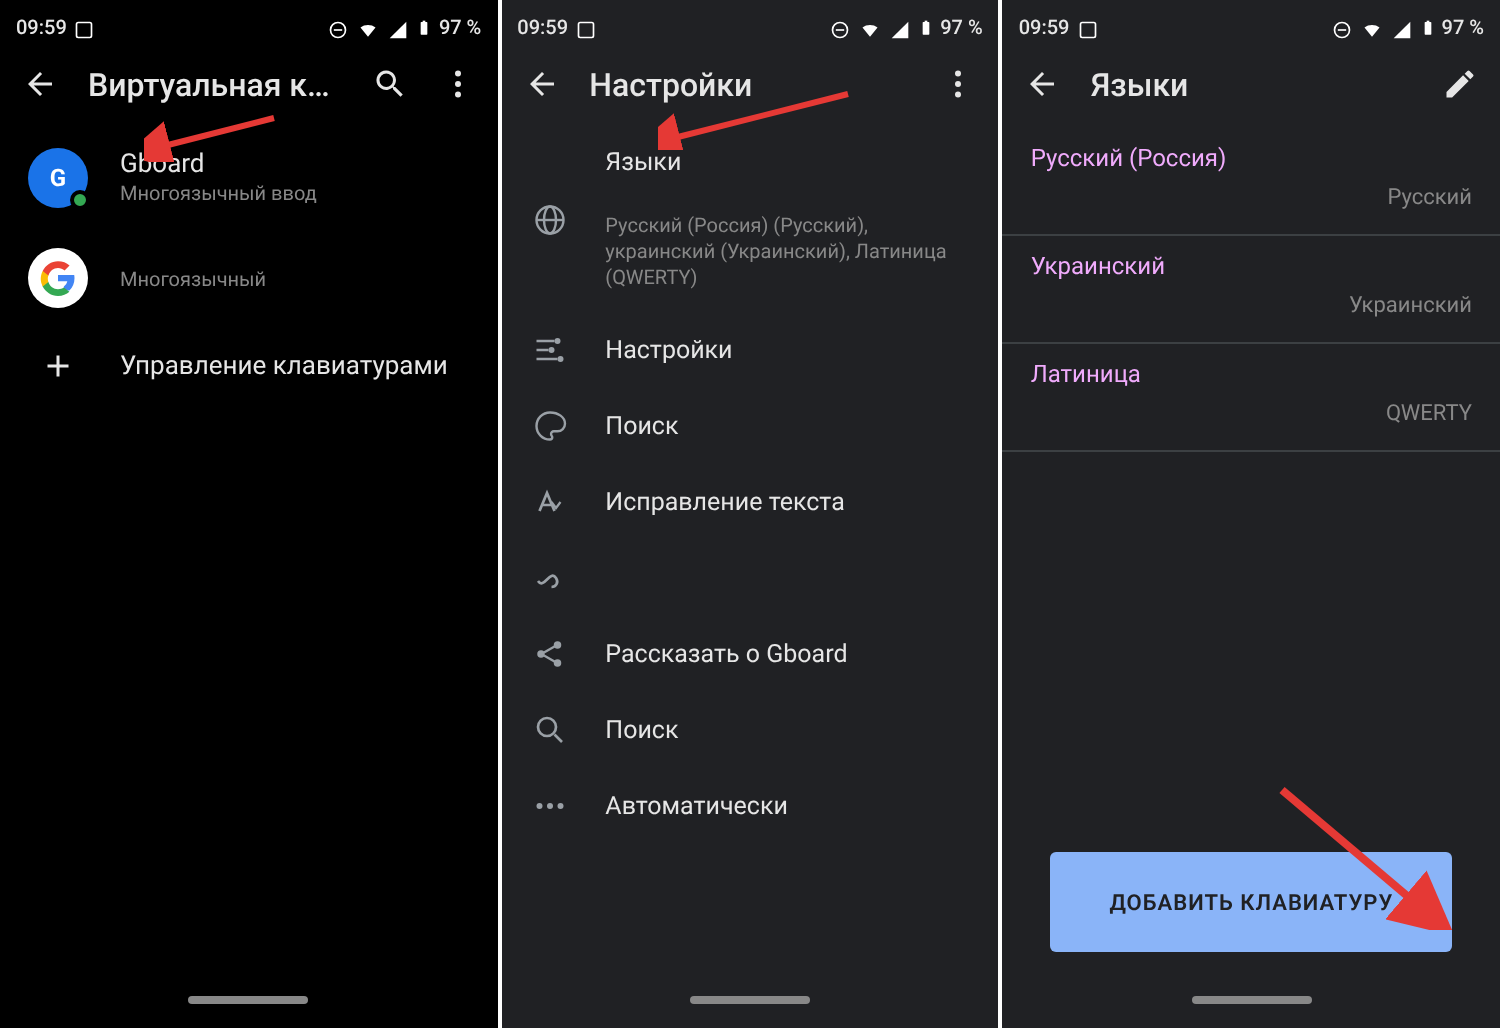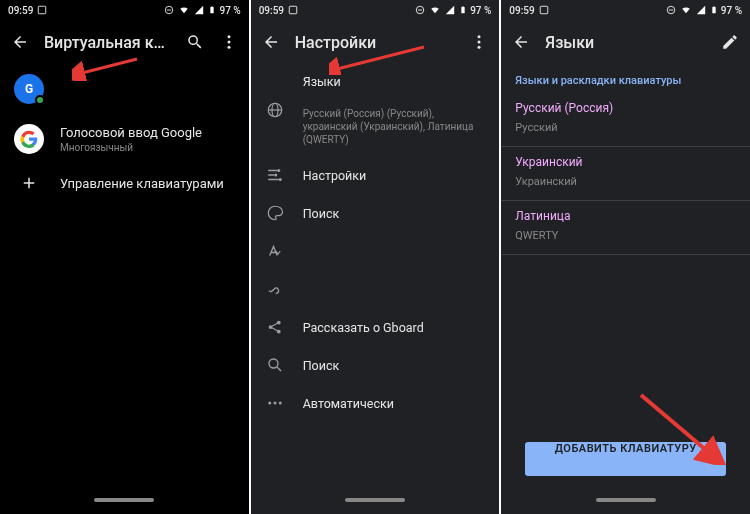--- a/index.html
+++ b/index.html
@@ -21,21 +21,21 @@
     display: flex;
     flex-direction: column;
     overflow: hidden;
     font-size: 12px;
   }
   .phone.b { background: #202124; }
   .phone.c { background: #202124; }
   .statusbar {
     height: 20px;
     display: flex;
-    align-items: center;
+    align-items: flex-end;
     padding: 0 8px;
     font-size: 10px;
     font-weight: 500;
     background: inherit;
   }
   .statusbar .time { flex: 0 0 auto; }
   .statusbar .spacer { flex: 1; }
   .statusbar .ico { margin-left: 4px; display: inline-flex; align-items: center; }
   .statusbar svg { fill: #fff; }
   .appbar {
@@ -105,28 +105,29 @@
     color: #8ab4f8;
     font-size: 11px;
     padding: 10px 14px 6px;
     font-weight: 500;
   }
   .lang-item {
     padding: 8px 14px 12px;
     border-bottom: 1px solid #3c4043;
   }
   .lang-item .l1 { font-size: 12px; color: #f0abfc; }
-  .lang-item .l2 { font-size: 11px; color: #888; margin-top: 6px; }
+  .lang-item .l2 { font-size: 11px; color: #888; margin-top: 6px; text-align: right; }
   .addbtn {
     margin: 0 24px 10px;
-    height: 34px;
+    height: 50px;
     background: #8ab4f8;
     color: #202124;
     border-radius: 3px;
     display: flex;
+    align-items: center;
     justify-content: center;
     font-size: 11px;
     font-weight: 600;
     letter-spacing: 0.5px;
   }
   .fill { flex: 1; }
 </style>
 </head>
 <body>
 
@@ -179,32 +180,35 @@
         <svg width="18" height="18" viewBox="0 0 24 24">
           <circle cx="12" cy="5" r="2"></circle>
           <circle cx="12" cy="12" r="2"></circle>
           <circle cx="12" cy="19" r="2"></circle>
         </svg>
       </div>
   </div>
   <div class="list">
     <div class="row">
       <div class="avatar gboard">G<span class="dot"></span></div>
+      <div class="texts">
+        <div class="t1">Gboard</div>
+        <div class="t2">Многоязычный ввод</div>
+      </div>
     </div>
     <div class="row">
       <div class="avatar google">
         <svg width="18" height="18" viewBox="0 0 24 24">
             <path fill="#4285F4" d="M23 12.2c0-.8-.1-1.5-.2-2.2H12v4.2h6.2c-.3 1.4-1.1 2.6-2.3 3.4v2.8h3.7c2.2-2 3.4-5 3.4-8.2z"></path>
             <path fill="#34A853" d="M12 24c3.1 0 5.7-1 7.6-2.8l-3.7-2.8c-1 .7-2.4 1.1-3.9 1.1-3 0-5.5-2-6.4-4.8H1.8v3C3.7 21.3 7.5 24 12 24z"></path>
             <path fill="#FBBC05" d="M5.6 14.7c-.2-.7-.4-1.4-.4-2.2s.1-1.5.4-2.2V7.4H1.8C1 9 .5 10.7.5 12.5s.5 3.5 1.3 5.1l3.8-2.9z"></path>
             <path fill="#EA4335" d="M12 5.3c1.7 0 3.2.6 4.4 1.7l3.3-3.3C17.7 1.9 15.1.9 12 .9 7.5.9 3.7 3.6 1.8 7.4l3.8 2.9C6.5 7.4 9 5.3 12 5.3z"></path>
           </svg>
       </div>
       <div class="texts">
-        <div class="t1">Голосовой ввод Google</div>
         <div class="t2">Многоязычный</div>
       </div>
     </div>
     <div class="row">
       <div class="plus">
           <svg width="18" height="18" viewBox="0 0 24 24" fill="#e6e6e6">
             <path d="M19 13h-6v6h-2v-6H5v-2h6V5h2v6h6z"></path>
           </svg>
         </div>
       <div class="texts">
@@ -310,20 +314,23 @@
           <div class="s1">Поиск</div>
         </div>
     </div>
     <div class="srow">
       <div class="sicon">
           <svg width="18" height="18" viewBox="0 0 24 24">
             <path d="M5 18L10 6l5 12M7 14h6" stroke="#9aa0a6" stroke-width="1.8" fill="none"></path>
             <path d="M17 14l3 4 3-4" stroke="#9aa0a6" stroke-width="1.5" fill="none" transform="translate(-4,-2)"></path>
           </svg>
         </div>
+      <div class="stexts">
+          <div class="s1">Исправление текста</div>
+        </div>
     </div>
     <div class="srow">
       <div class="sicon">
           <svg width="18" height="18" viewBox="0 0 24 24">
             <path d="M4 14c4 6 8-8 12-2 2 3 0 6-3 6" stroke="#9aa0a6" stroke-width="1.8" fill="none"></path>
           </svg>
         </div>
     </div>
     <div class="srow">
       <div class="sicon">
@@ -418,21 +425,20 @@
           <path d="M20 11H7.8l5.6-5.6L12 4l-8 8 8 8 1.4-1.4L7.8 13H20z"></path>
         </svg>
       </div>
     <div class="title">Языки</div>
     <div class="iconbtn">
         <svg width="18" height="18" viewBox="0 0 24 24">
           <path d="M3 17.25V21h3.75L17.8 9.94l-3.75-3.75L3 17.25zM20.7 7.04a1 1 0 000-1.41l-2.34-2.34a1 1 0 00-1.41 0l-1.83 1.83 3.75 3.75 1.83-1.83z"></path>
         </svg>
       </div>
   </div>
-  <div class="section-title">Языки и раскладки клавиатуры</div>
   <div class="list">
     <div class="lang-item">
       <div class="l1">Русский (Россия)</div>
       <div class="l2">Русский</div>
     </div>
     <div class="lang-item">
       <div class="l1">Украинский</div>
       <div class="l2">Украинский</div>
     </div>
     <div class="lang-item">

